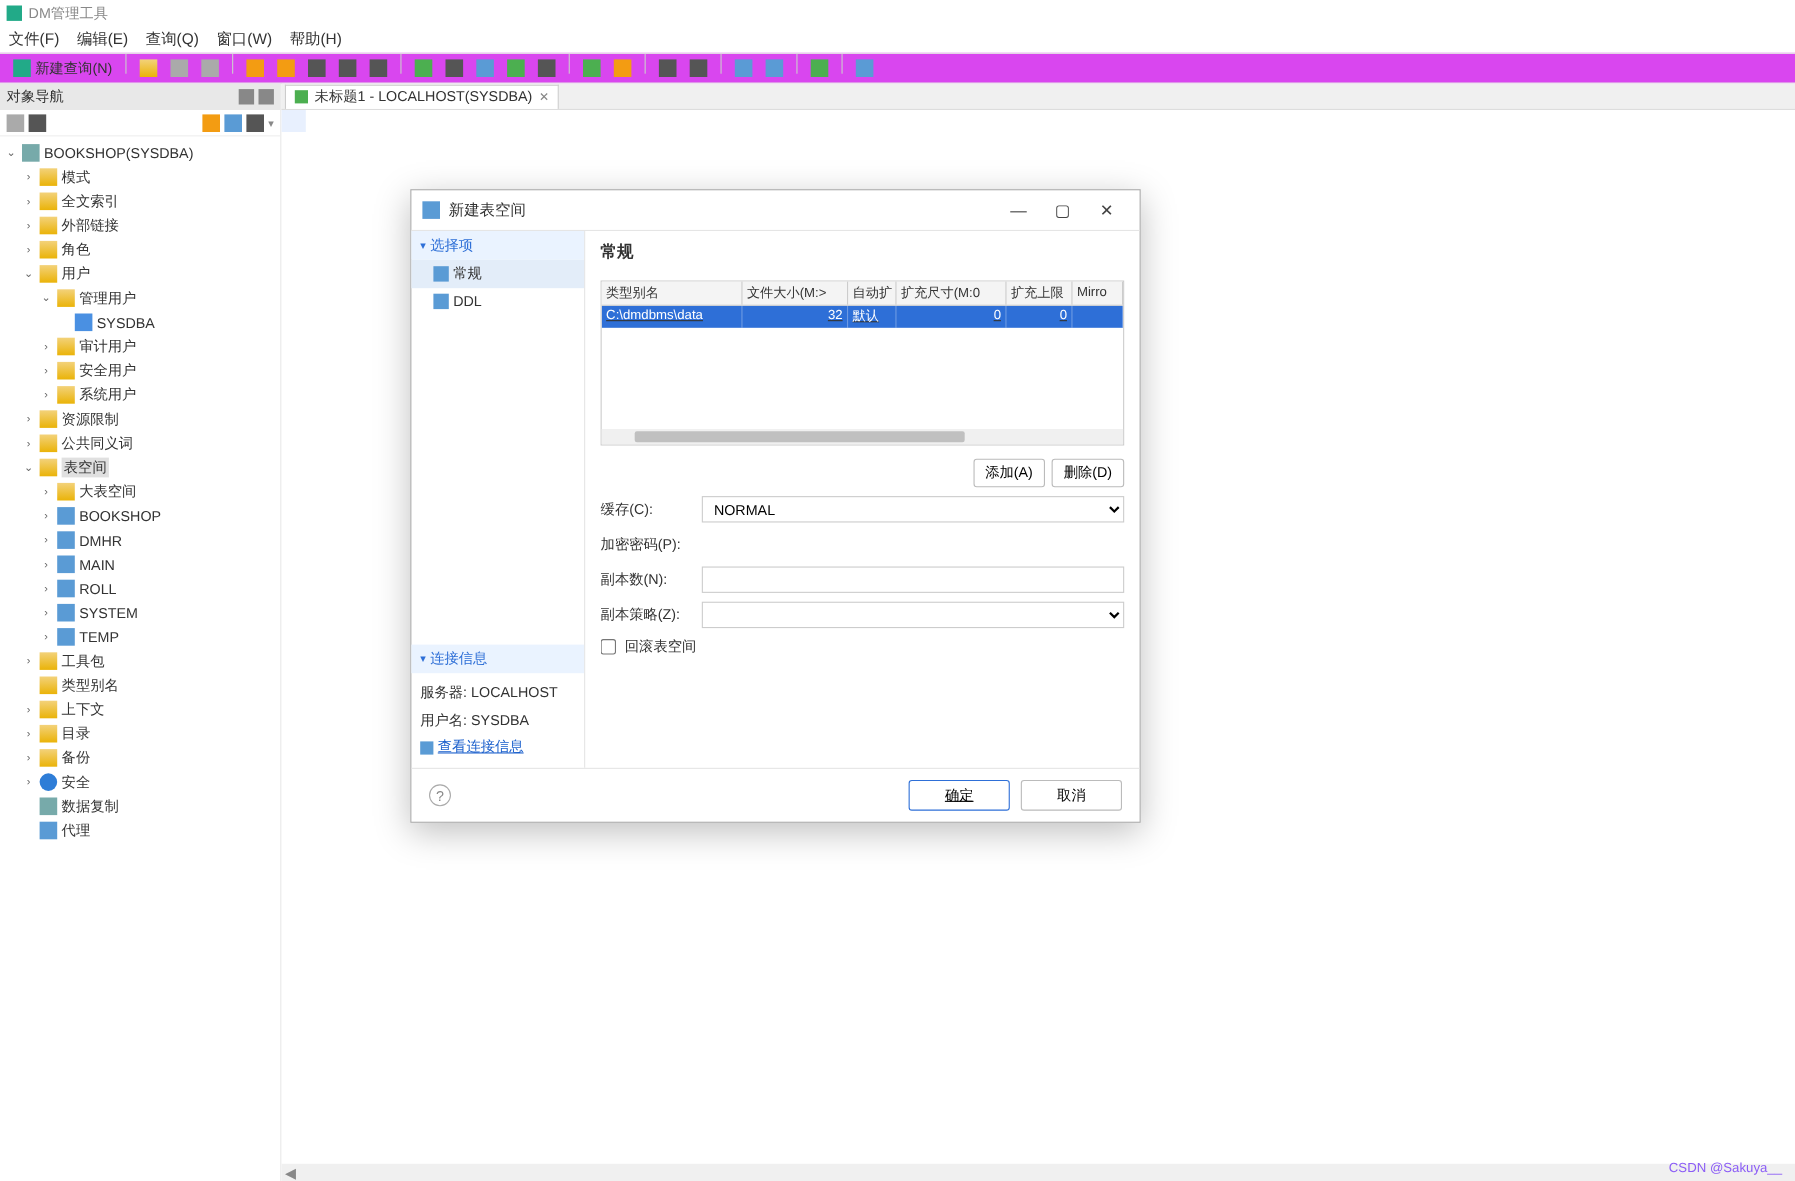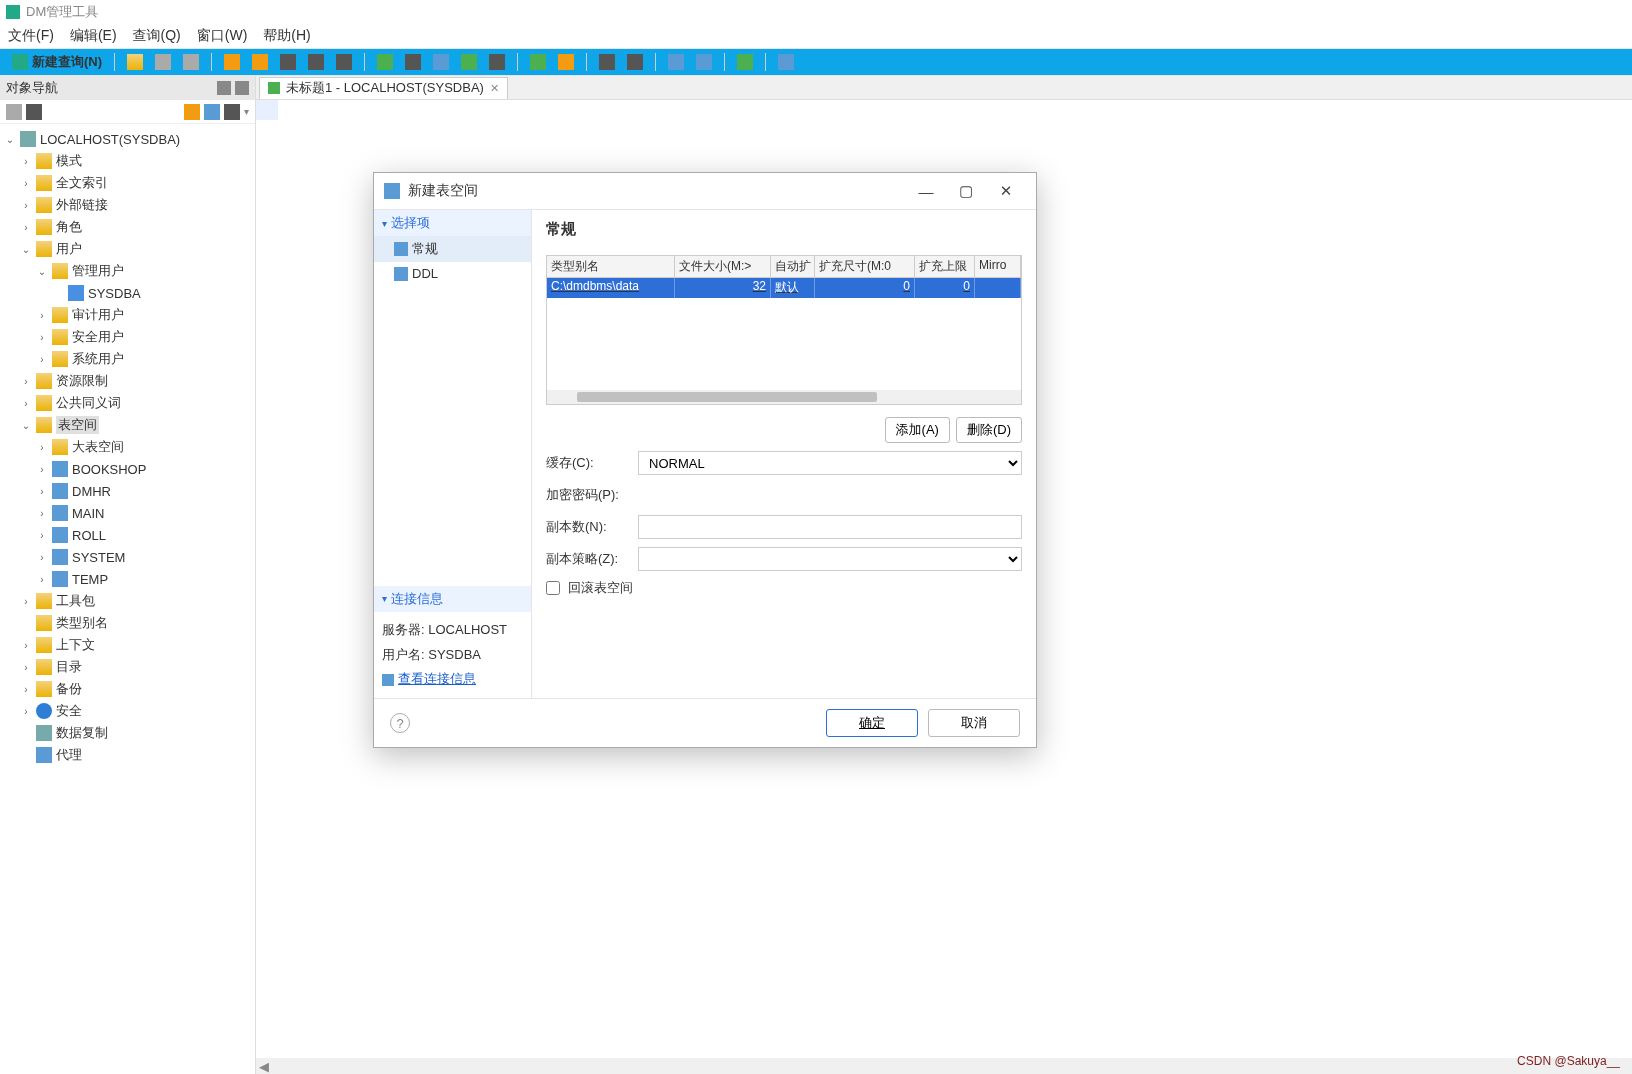--- a/index.html
+++ b/index.html
@@ -7,21 +7,21 @@
 
 
 .title-bar { height: 24px; background: #fff; display: flex; align-items: center; padding: 0 6px; color: #888; font-size: 13px; }
 .title-bar .app-icon { width: 14px; height: 14px; background: #2a8; margin-right: 6px; display:inline-block; }
 
 
 .menu-bar { height: 24px; display: flex; align-items: center; padding: 0 8px; gap: 16px; font-size: 14px; }
 .menu-bar .menu-item { cursor: default; }
 
 
-.toolbar { height: 28px; background: #0ea5e9; border-top: 1px solid #e5e5e5; border-bottom: 1px solid #e5e5e5; display: flex; align-items: center; padding: 0 8px; gap: 4px; font-weight: bold; }
+.toolbar { height: 28px; background: #d946ef; border-top: 1px solid #e5e5e5; border-bottom: 1px solid #e5e5e5; display: flex; padding: 0 8px; gap: 4px; }
 .toolbar .tb-btn { display: inline-flex; align-items: center; padding: 2px 4px; }
 .toolbar .tb-sep { width: 1px; height: 18px; background: #ccc; margin: 0 4px; }
 .toolbar .sq-icon { width: 16px; height: 16px; display:inline-block; }
 .btn-newquery .sq-icon { background: #2a8; }
 .folder-i { background: linear-gradient(#f3d27a,#eab308); }
 .disk-i { background: #aaa; }
 .blue-i { background: #5a9bd5; }
 .green-i { background: #4caf50; }
 .orange-i { background: #f39c12; }
 .dark-i { background: #555; }
@@ -98,21 +98,21 @@
 
 .btn-row { display:flex; justify-content:flex-end; gap:6px; margin-top:4px; }
 .btn { border:1px solid #bbb; background:#fff; padding:3px 10px; font-size:13px; border-radius:3px; }
 
 .dlg-footer { height:48px; display:flex; align-items:center; padding:0 16px; gap:10px; }
 .dlg-footer .help { width:20px; height:20px; border:1px solid #aaa; border-radius:50%; color:#888; display:flex; align-items:center; justify-content:center; font-size:13px; }
 .dlg-footer .spacer { flex:1; }
 .dlg-footer .dbtn { width:92px; height:28px; border:1px solid #bbb; background:#fff; border-radius:3px; font-size:13px; }
 .dlg-footer .dbtn.primary { border-color:#2e6fd7;text-decoration:underline; }
 
-.watermark { position:absolute; right:12px; bottom:6px; font-size:12px; color:#7f1d1d; }
+.watermark { position:absolute; right:12px; bottom:6px; font-size:12px; color:#8b5cf6; }
 </style>
 </head>
 <body>
 
 <div class="title-bar">
   <span class="app-icon"></span>
   <span>DM管理工具</span>
 </div>
 
 <div class="menu-bar">
@@ -218,21 +218,21 @@
       <span class="sbt-icon orange-i"></span>
       <span class="sbt-icon blue-i"></span>
       <span class="sbt-icon dark-i"></span>
       <span style="color:#888;font-size:10px;">▾</span>
     </div>
 
     <div class="tree">
       <div class="tree-row" style="--indent:4px">
           <span class="twisty">⌄</span>
           <span class="ticon db-icon"></span>
-          <span>LOCALHOST(SYSDBA)</span>
+          <span>BOOKSHOP(SYSDBA)</span>
         </div>
       <div class="tree-row" style="--indent:20px">
           <span class="twisty">›</span>
           <span class="ticon folder-icon"></span>
           <span>模式</span>
         </div>
       <div class="tree-row" style="--indent:20px">
           <span class="twisty">›</span>
           <span class="ticon folder-icon"></span>
           <span>全文索引</span>

